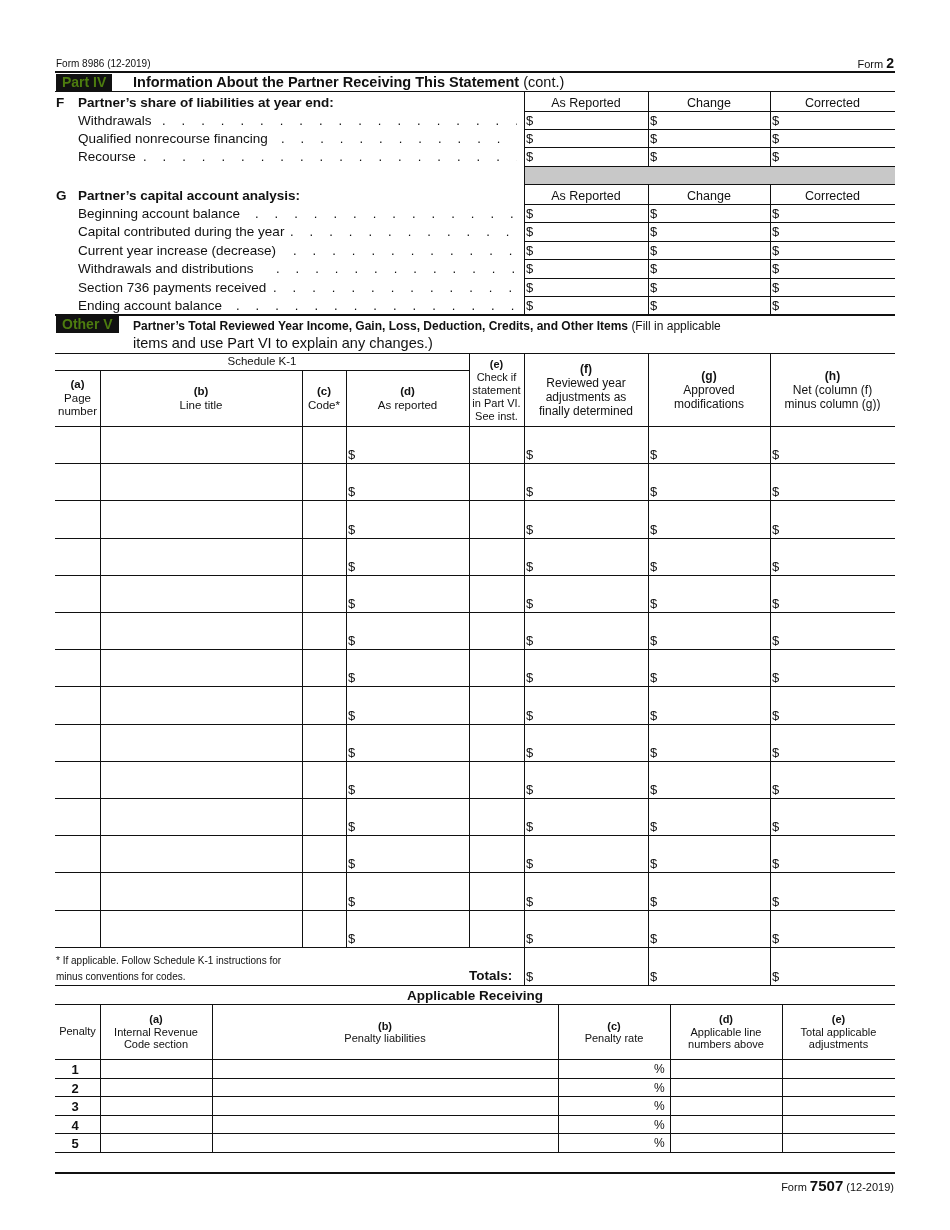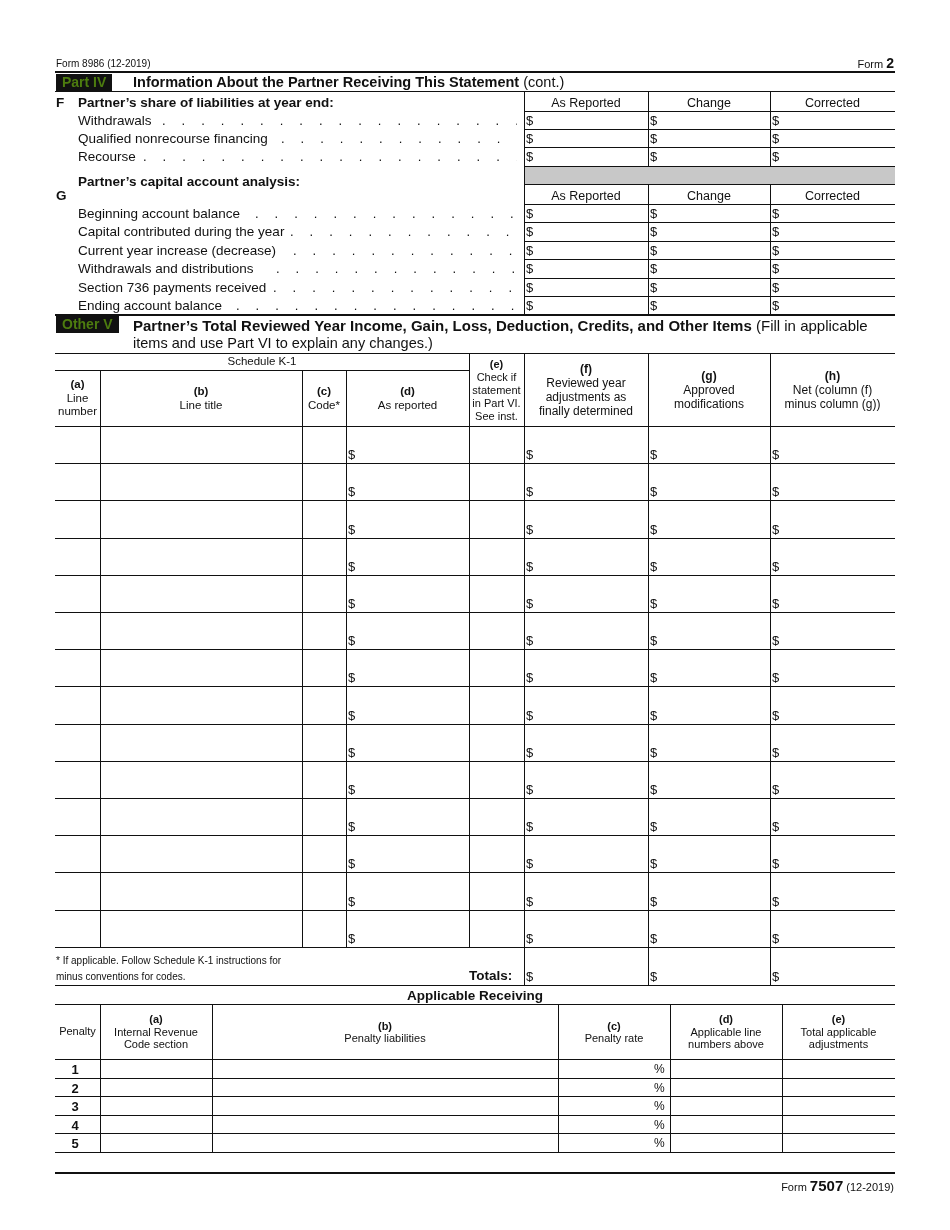--- a/index.html
+++ b/index.html
@@ -75,21 +75,21 @@
 <div class="dollar" style="left:772px;top:149px;">$</div>
 <div class="field" style="left:536px;top:148px;width:110px;height:17px;"></div>
 <div class="field" style="left:660px;top:148px;width:108px;height:17px;"></div>
 <div class="field" style="left:782px;top:148px;width:112px;height:17px;"></div>
 <div class="hline" style="left:524px;width:371px;top:166px;"></div>
 
 <div class="grey" style="left:525px;top:167px;width:370px;height:17px;"></div>
 <div class="hline" style="left:524px;width:371px;top:184px;"></div>
 
 <div class="abs lbl bold" style="left:56px;top:188px;">G</div>
-<div class="abs lbl bold" style="left:78px;top:174px;">Partner’s capital account analysis:</div>
+<div class="abs lbl bold" style="left:78px;top:188px;">Partner’s capital account analysis:</div>
 
 <div class="col-hdr" style="left:524px;width:124px;top:189px;">As Reported</div>
 <div class="col-hdr" style="left:648px;width:122px;top:189px;">Change</div>
 <div class="col-hdr" style="left:770px;width:125px;top:189px;">Corrected</div>
 <div class="hline" style="left:524px;width:371px;top:204px;"></div>
 
 <div class="abs lbl" style="left:78px;top:206px;">Beginning account balance</div>
 <div class="dots" style="left:255px;top:206px;width:262px;">. . . . . . . . . . . . . . . . . . . . .</div>
 <div class="abs lbl" style="left:78px;top:224px;">Capital contributed during the year</div>
 <div class="dots" style="left:290px;top:224px;width:227px;">. . . . . . . . . . . . . . . . . .</div>
@@ -150,33 +150,33 @@
 <div class="field" style="left:782px;top:297px;width:112px;height:17px;"></div>
 
 <div class="vline" style="left:524px;top:91px;height:223px;"></div>
 <div class="vline" style="left:648px;top:91px;height:76px;"></div>
 <div class="vline" style="left:770px;top:91px;height:76px;"></div>
 <div class="vline" style="left:648px;top:184px;height:130px;"></div>
 <div class="vline" style="left:770px;top:184px;height:130px;"></div>
 
 <div class="hline thick" style="left:55px;width:840px;top:314px;"></div>
 <div class="part-badge" style="left:56px;top:316px;">Other V</div>
-<div class="abs" style="left:133px;top:317px;font-size:15px;white-space:nowrap;line-height:18px;">
+<div class="abs" style="left:133px;top:317px;font-size:12px;white-space:nowrap;line-height:18px;">
   <span class="bold">Partner’s Total Reviewed Year Income, Gain, Loss, Deduction, Credits, and Other Items</span>
   <span>(Fill in applicable</span>
 </div>
 <div class="abs" style="left:133px;top:335px;font-size:14.5px;white-space:nowrap;">items and use Part VI to explain any changes.)</div>
 <div class="hline" style="left:55px;width:840px;top:353px;"></div>
 
 <div class="col-hdr" style="left:55px;width:414px;top:355px;font-size:11.5px;">Schedule K-1</div>
 <div class="hline" style="left:55px;width:414px;top:370px;"></div>
 
 <div class="cell-hdr" style="left:55px;width:45px;top:371px;height:55px;">
   <span class="bold">(a)</span>
-  <span>Line</span>
+  <span>Page</span>
   <span>number</span>
 </div>
 <div class="cell-hdr" style="left:100px;width:202px;top:371px;height:55px;">
   <span class="bold">(b)</span>
   <span>Line title</span>
 </div>
 <div class="cell-hdr" style="left:302px;width:44px;top:371px;height:55px;">
   <span class="bold">(c)</span>
   <span>Code*</span>
 </div>

